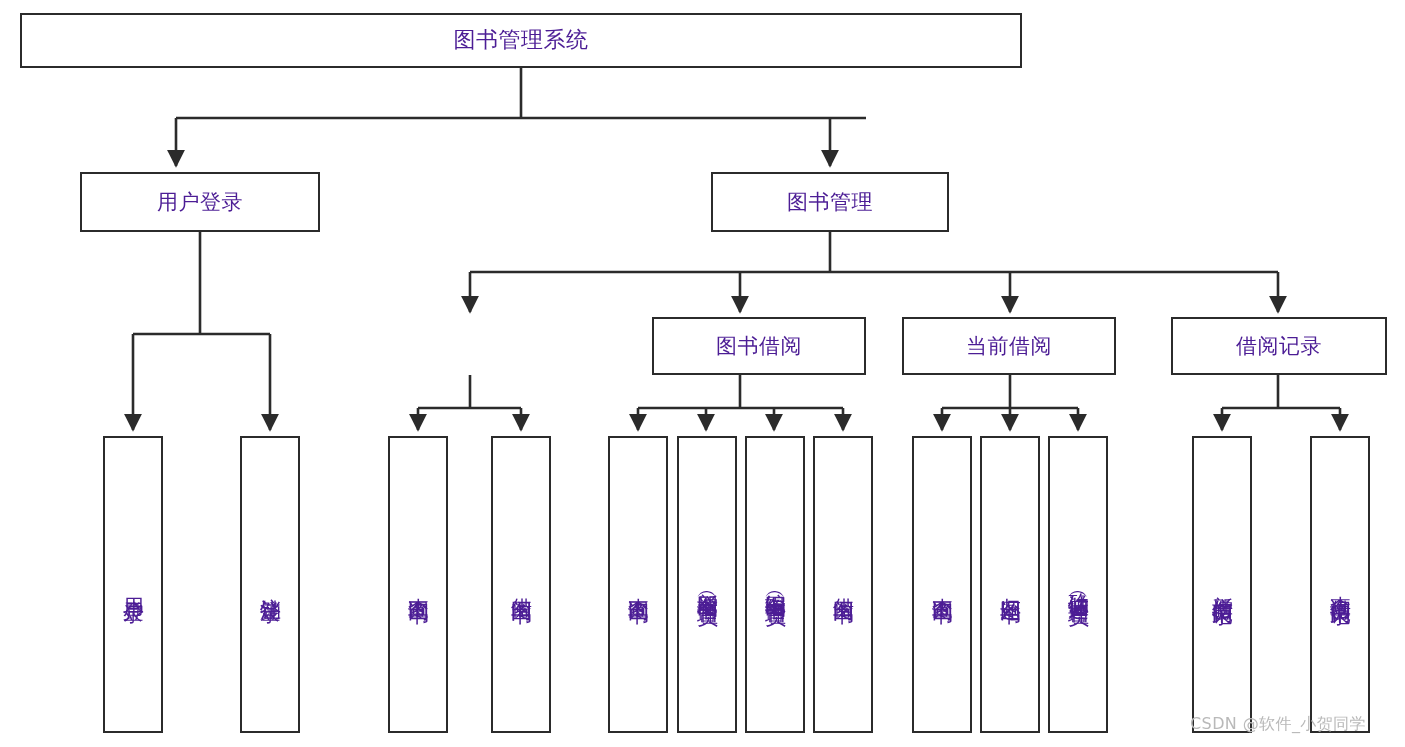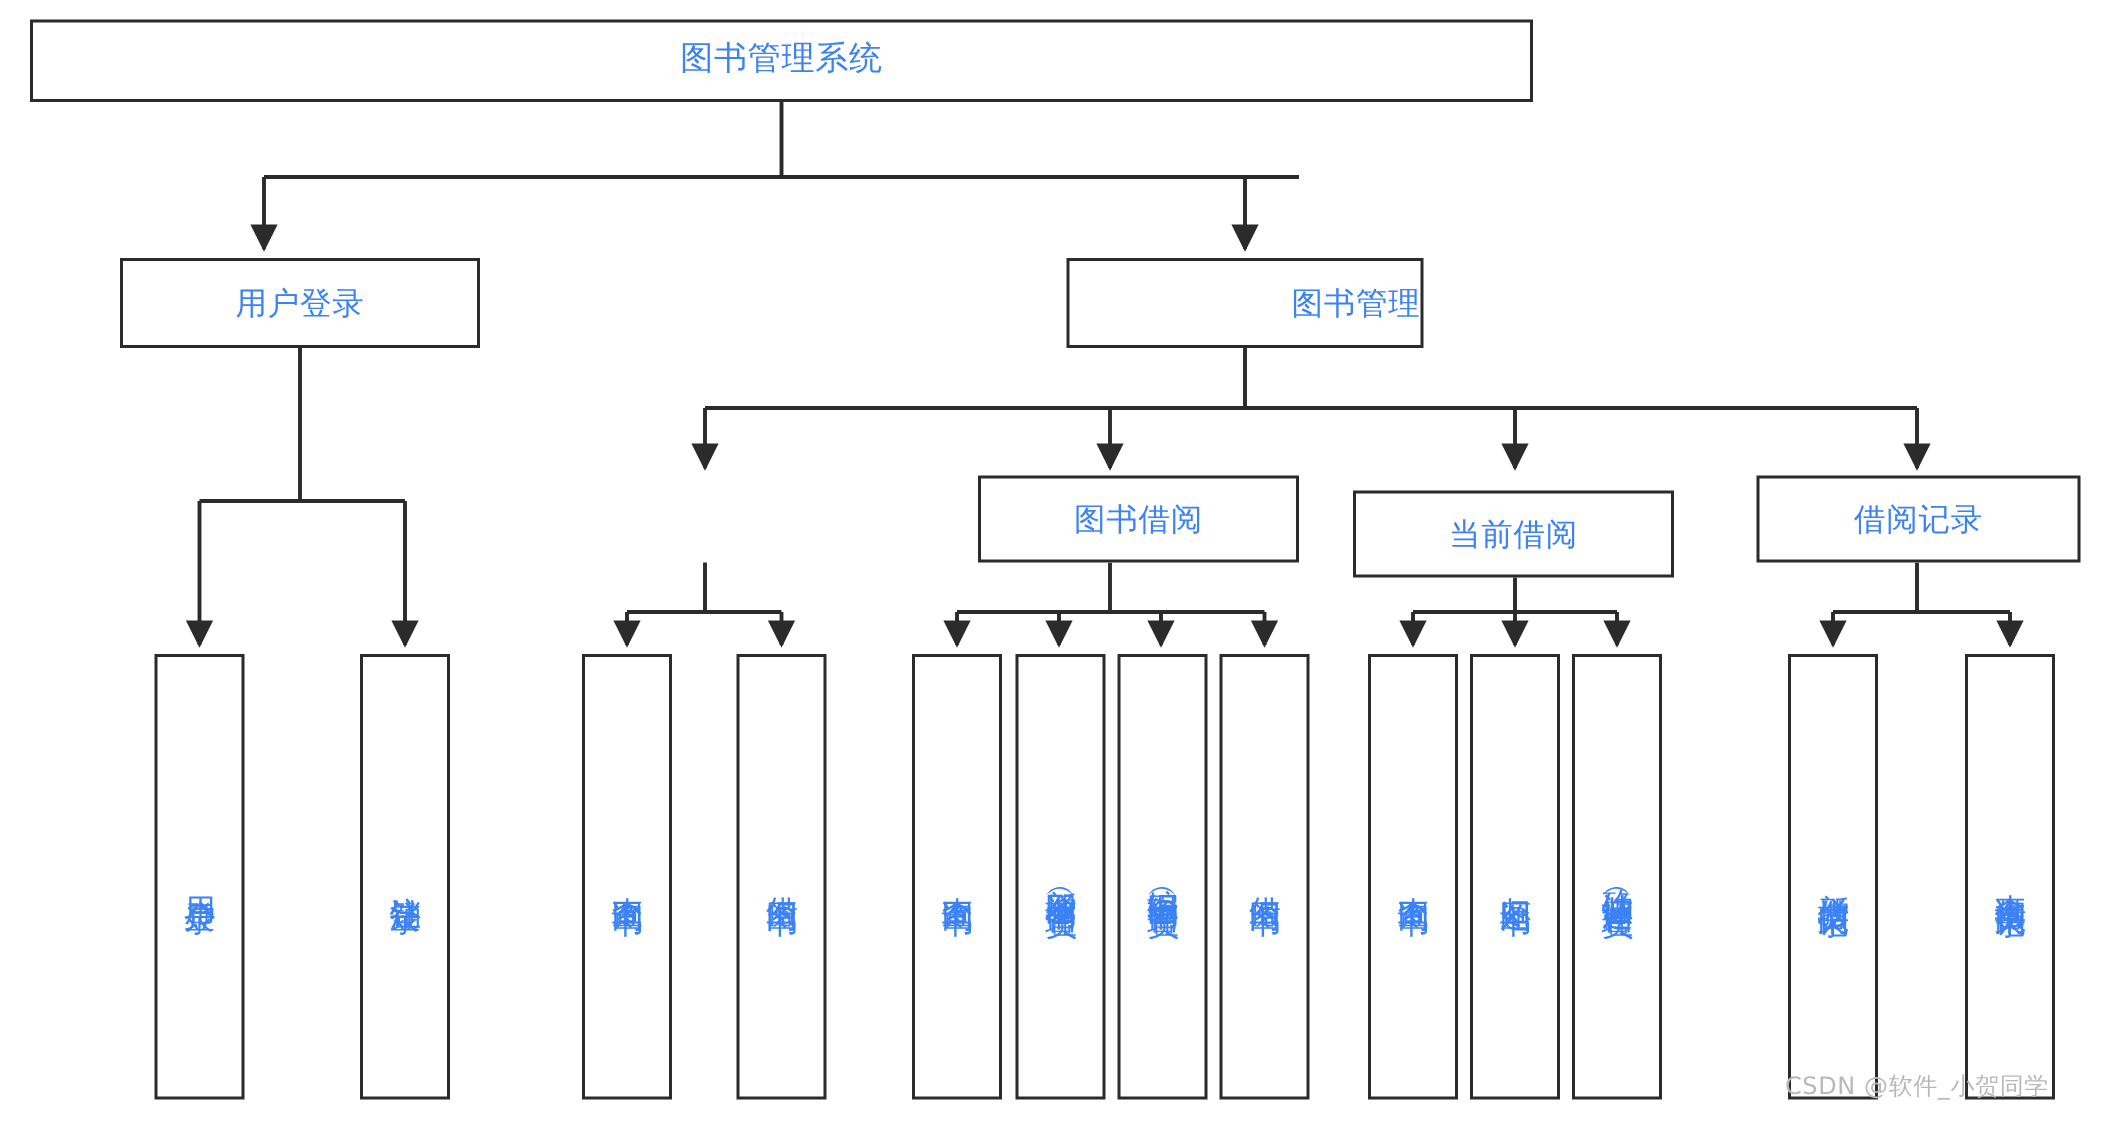--- a/index.html
+++ b/index.html
@@ -27,21 +27,21 @@
     pointer-events: none;
   }
   .node {
     position: absolute;
     box-sizing: border-box;
     border: 2px solid #2b2b2b;
     background: #ffffff;
     display: flex;
     align-items: center;
     justify-content: center;
-    color: #3b82f6;
+    color: #4c1d95;
   }
   .node .label {
     display: block;
     text-align: center;
     line-height: 1.28;
     letter-spacing: 0.5px;
   }
   .node.horiz .label {
     font-size: 21px;
     white-space: nowrap;
@@ -126,30 +126,30 @@
   </svg>
 
   <div class="node horiz root" style="left:20px; top:13px; width:1002px; height:55px;">
     <span class="label">图书管理系统</span>
   </div>
 
   <div class="node horiz" style="left:80px; top:172px; width:240px; height:60px;">
     <span class="label">用户登录</span>
   </div>
 
-  <div class="node horiz" style="left:711px; top:172px; width:238px; height:60px;justify-content:flex-end;">
+  <div class="node horiz" style="left:711px; top:172px; width:238px; height:60px;">
     <span class="label">图书管理</span>
   </div>
 
 
   <div class="node horiz" style="left:633px; top:317px; width:214px; height:58px;margin-left:19px;">
     <span class="label">图书借阅</span>
   </div>
 
-  <div class="node horiz" style="left:902px; top:327px; width:214px; height:58px;">
+  <div class="node horiz" style="left:902px; top:317px; width:214px; height:58px;">
     <span class="label">当前借阅</span>
   </div>
 
   <div class="node horiz" style="left:1171px; top:317px; width:216px; height:58px;">
     <span class="label">借阅记录</span>
   </div>
 
   <div class="node vert" style="left:103px; top:436px; width:60px; height:297px;">
     <span class="label">用户登录</span>
   </div>

